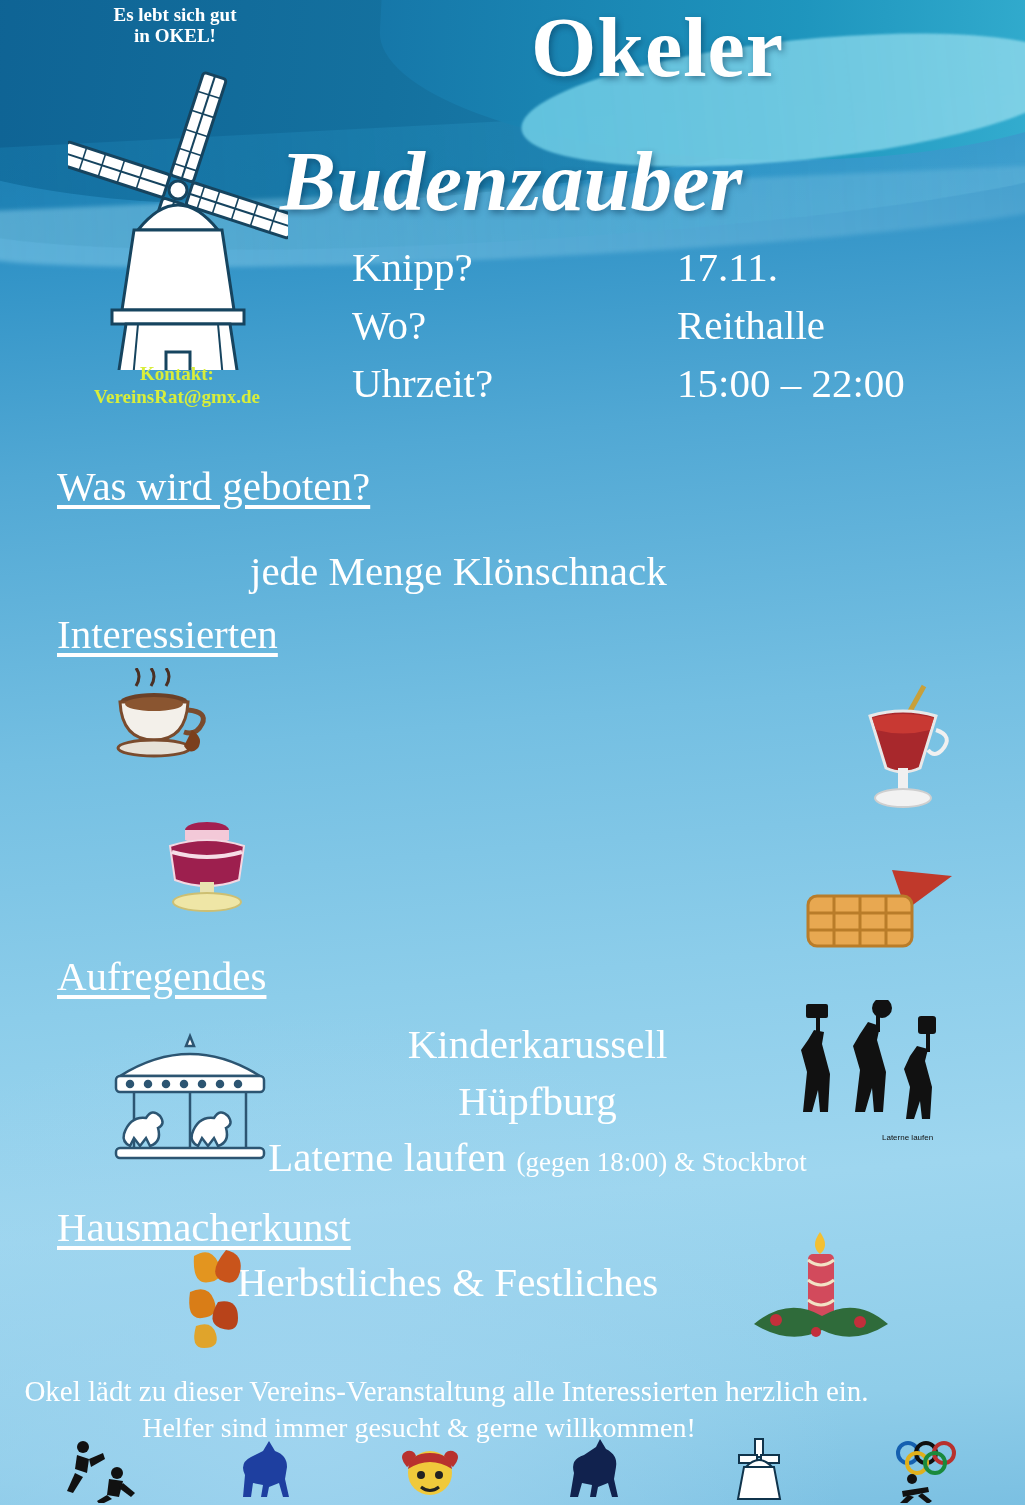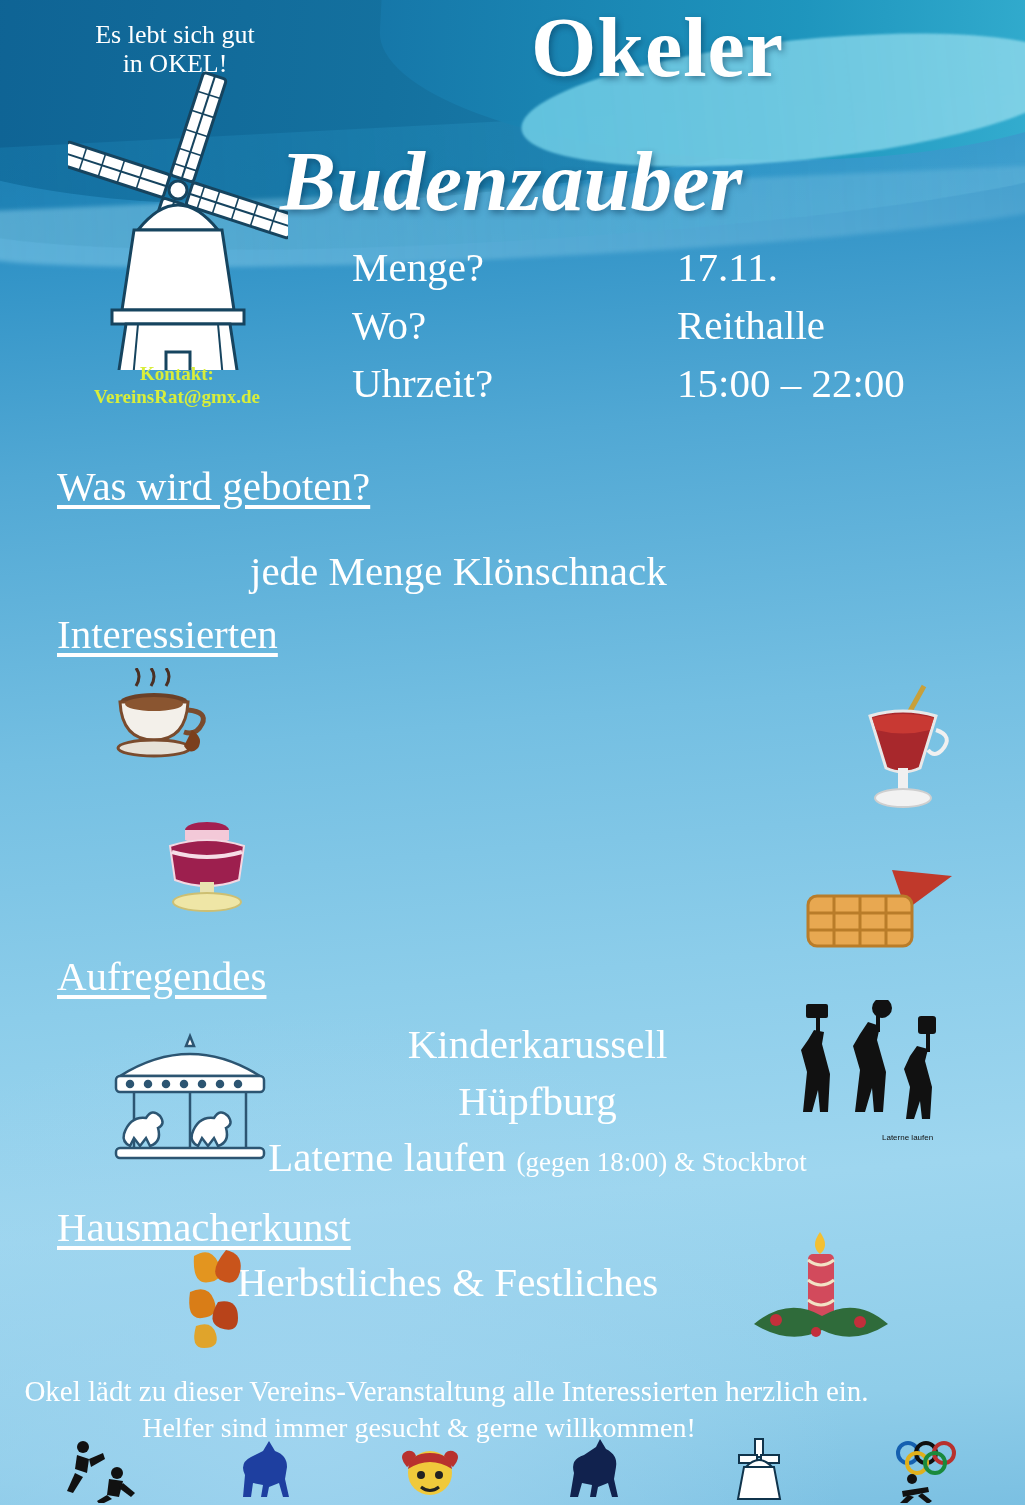--- a/index.html
+++ b/index.html
@@ -62,26 +62,26 @@
     width: 1120px; height: 70px;
     background: linear-gradient(90deg, rgba(150,215,240,0.45), rgba(190,230,245,0.15));
     border-radius: 0 0 60% 50%;
     transform: rotate(-2.5deg);
     filter: blur(2px);
   }
 
   
   .slogan {
     position: absolute;
-    top: 20px; left: 60px;
+    top: 4px; left: 60px;
     width: 230px;
     text-align: center;
-    font-size: 26px;
+    font-size: 19px;
     line-height: 1.12;
-    font-weight: normal;
+    font-weight: bold;
     color: #ffffff;
   }
   .mill-wrap {
     position: absolute;
     top: 60px; left: 68px;
     width: 220px; height: 310px;
   }
   .contact {
     position: absolute;
     top: 363px; left: 52px;
@@ -293,21 +293,21 @@
     <div>VereinsRat@gmx.de</div>
   </div>
 
   <div class="title1">Okeler</div>
   <div class="title2">Budenzauber</div>
 
   <div class="facts">
     <table>
       <tbody>
           <tr>
-        <td class="q">Menge?</td>
+        <td class="q">Knipp?</td>
         <td class="a">17.11.</td>
       </tr>
       <tr>
         <td class="q">Wo?</td>
         <td class="a">Reithalle</td>
       </tr>
       <tr>
         <td class="q">Uhrzeit?</td>
         <td class="a">15:00 – 22:00</td>
       </tr>

